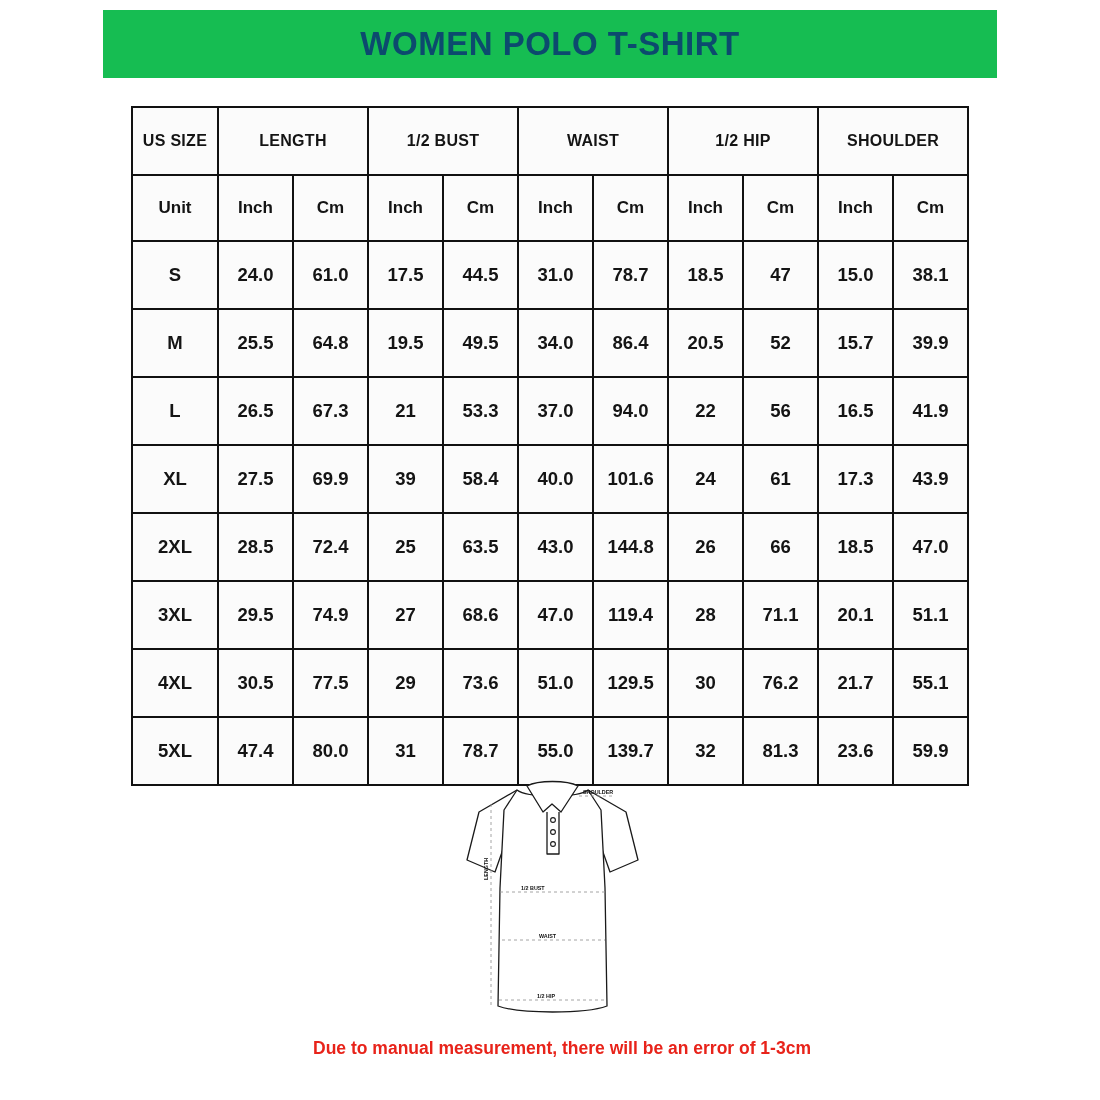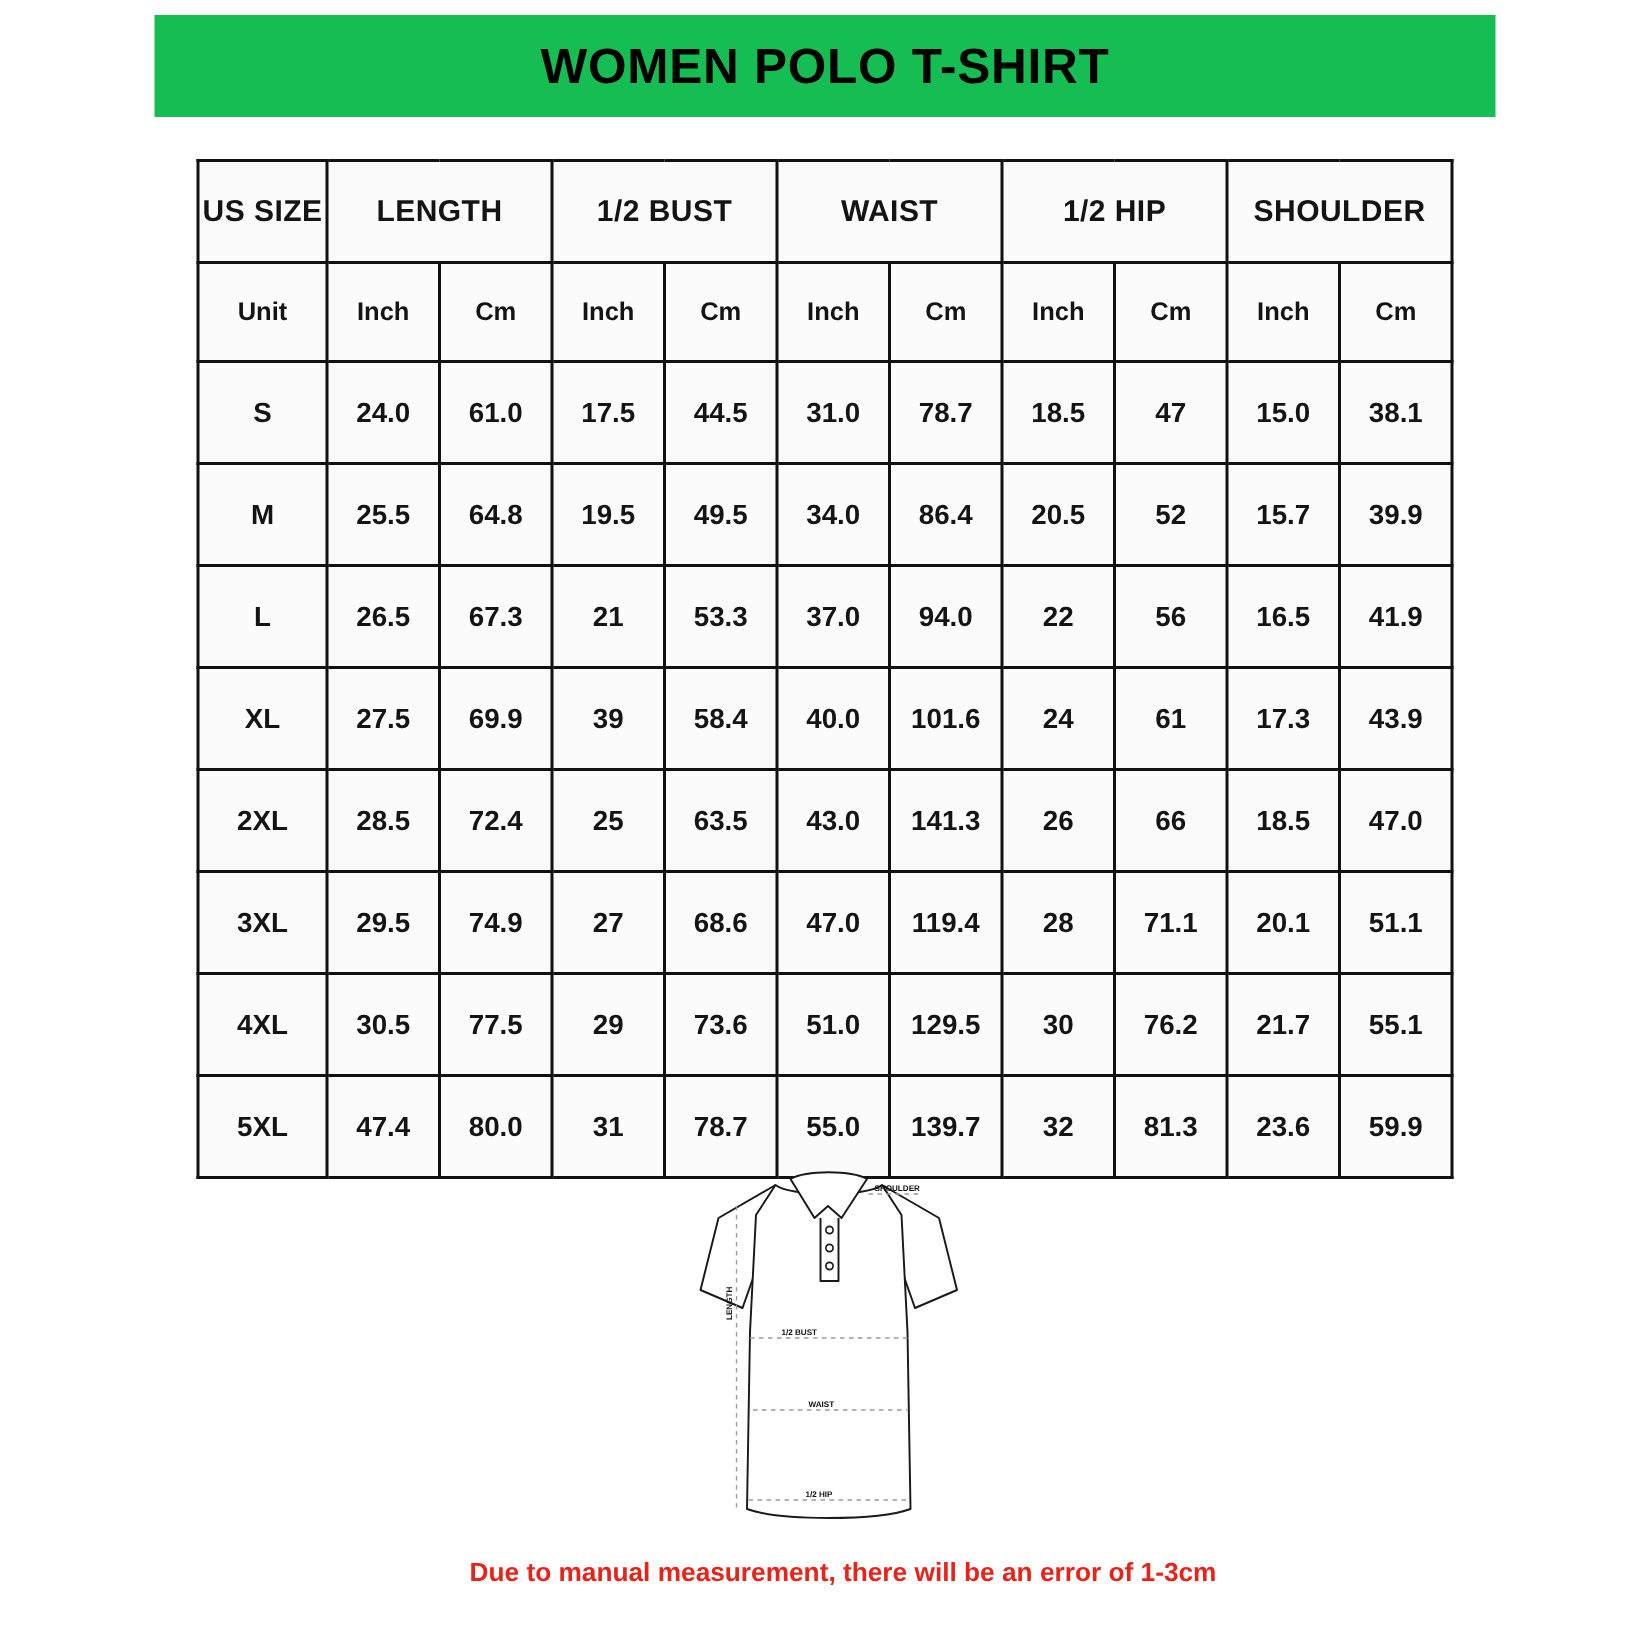--- a/index.html
+++ b/index.html
@@ -27,21 +27,21 @@
     left: 103px;
     top: 10px;
     width: 894px;
     height: 68px;
     background: #16bd52;
     display: flex;
     align-items: center;
     justify-content: center;
   }
   .banner-title {
-    color: #000000;
+    color: #0c4a6e;
     font-size: 33px;
     font-weight: bold;
     letter-spacing: 0.5px;
     white-space: nowrap;
   }
   
   .table-wrap {
     position: absolute;
     left: 131px;
     top: 106px;
@@ -55,21 +55,21 @@
   table.size-table td, table.size-table th {
     border: 2px solid #111111;
     text-align: center;
     vertical-align: middle;
     background: #fbfbfb;
     font-weight: bold;
     color: #141414;
   }
   tr.group-row th {
     height: 64px;
-    font-size: 20px;
+    font-size: 16px;
     letter-spacing: 0.3px;
   }
   tr.unit-row td {
     height: 62px;
     font-size: 17px;
   }
   tr.data-row td {
     height: 64px;
     font-size: 18.5px;
     font-weight: bold;
@@ -204,21 +204,21 @@
           <td>43.9</td>
         </tr>
 
         <tr class="data-row">
           <td class="size-cell">2XL</td>
           <td>28.5</td>
           <td>72.4</td>
           <td>25</td>
           <td>63.5</td>
           <td>43.0</td>
-          <td>141.3</td>
+          <td>144.8</td>
           <td>26</td>
           <td>66</td>
           <td>18.5</td>
           <td>47.0</td>
         </tr>
 
         <tr class="data-row">
           <td class="size-cell">3XL</td>
           <td>29.5</td>
           <td>74.9</td>

